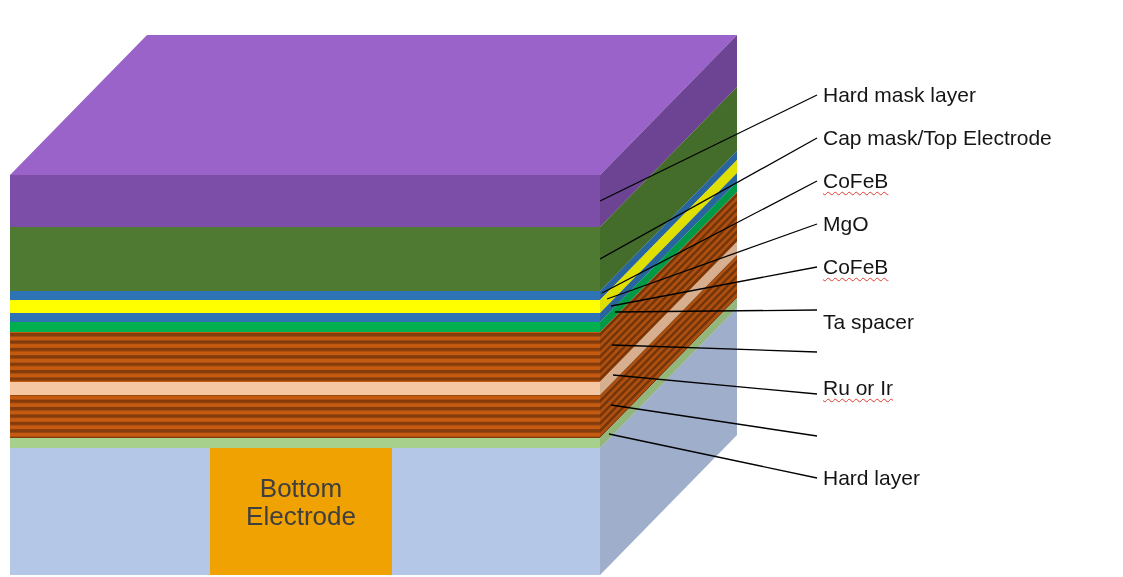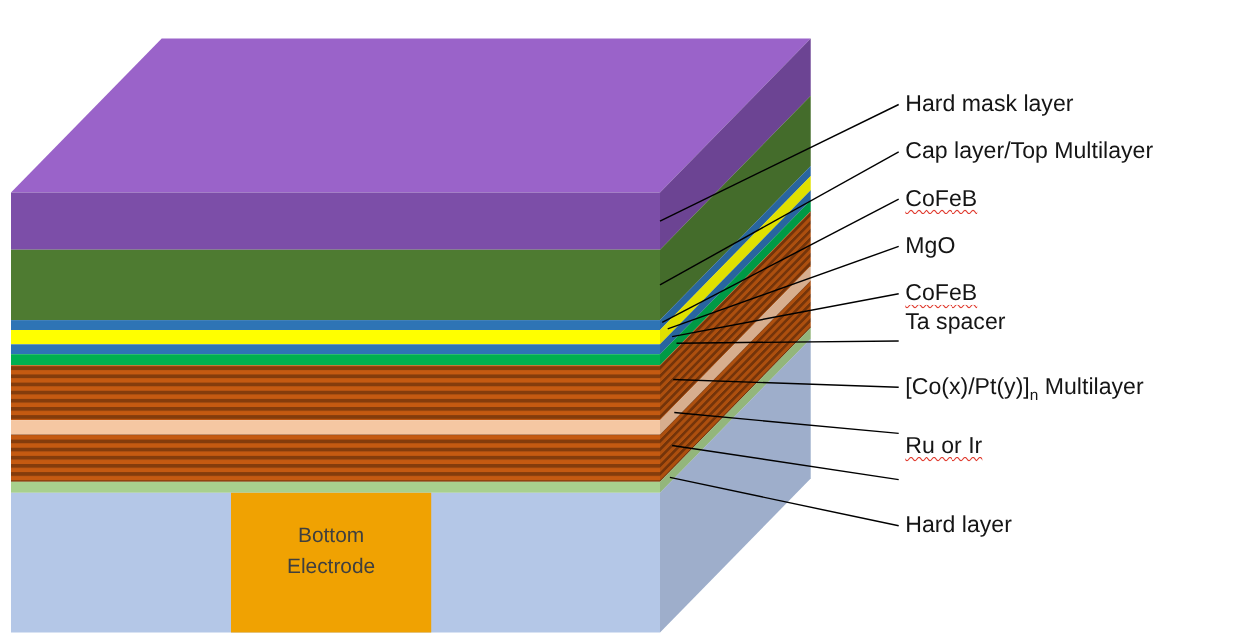--- a/index.html
+++ b/index.html
@@ -26,21 +26,21 @@
     text-decoration-style:wavy;
     text-decoration-color:#e03b2f;
     text-decoration-thickness:1px;
     text-underline-offset:3px;
   }
   .electrode-label {
     position:absolute;
     left:231px; top:474px;
     width:140px;
     text-align:center;
-    font-size:19px;
+    font-size:26px;
     line-height:28px;
     color:#3f3f3f;
   }
 </style>
 </head>
 <body>
 
 <div class="canvas">
 
   <svg width="1123" height="577" viewBox="0 0 1123 577">
@@ -94,38 +94,35 @@
       <line x1="817" y1="394" x2="613" y2="375"></line>
       <line x1="817" y1="436" x2="611" y2="405"></line>
       <line x1="817" y1="478" x2="609" y2="434"></line>
     </g>
   </svg>
 
   <div class="layer-label" style="top:82px">
     <span>Hard mask layer</span><sub></sub><span></span>
   </div>
   <div class="layer-label" style="top:125px">
-    <span>Cap layer/Top Multilayer</span><sub></sub><span></span>
+    <span>Cap mask/Top Electrode</span><sub></sub><span></span>
   </div>
   <div class="layer-label" style="top:168px">
     <span class="sp">CoFeB</span><sub></sub><span></span>
   </div>
   <div class="layer-label" style="top:211px">
     <span>MgO</span><sub></sub><span></span>
   </div>
   <div class="layer-label" style="top:254px">
     <span class="sp">CoFeB</span><sub></sub><span></span>
   </div>
-  <div class="layer-label" style="top:280px">
+  <div class="layer-label" style="top:309px">
     <span>Ta spacer</span><sub></sub><span></span>
   </div>
-  <div class="layer-label" style="top:339px">
-    <span>[Co(x)/Pt(y)]</span><sub>n</sub><span> Multilayer</span>
-  </div>
-  <div class="layer-label" style="top:393px">
+  <div class="layer-label" style="top:375px">
     <span class="sp">Ru or Ir</span><sub></sub><span></span>
   </div>
   <div class="layer-label" style="top:465px">
     <span>Hard layer</span><sub></sub><span></span>
   </div>
 
   <div class="electrode-label">Bottom Electrode</div>
 
 </div>
 

